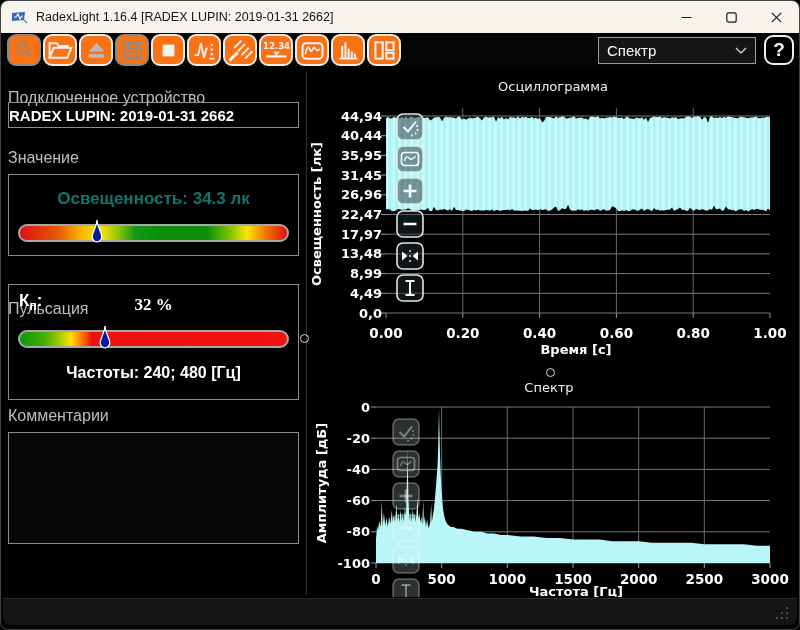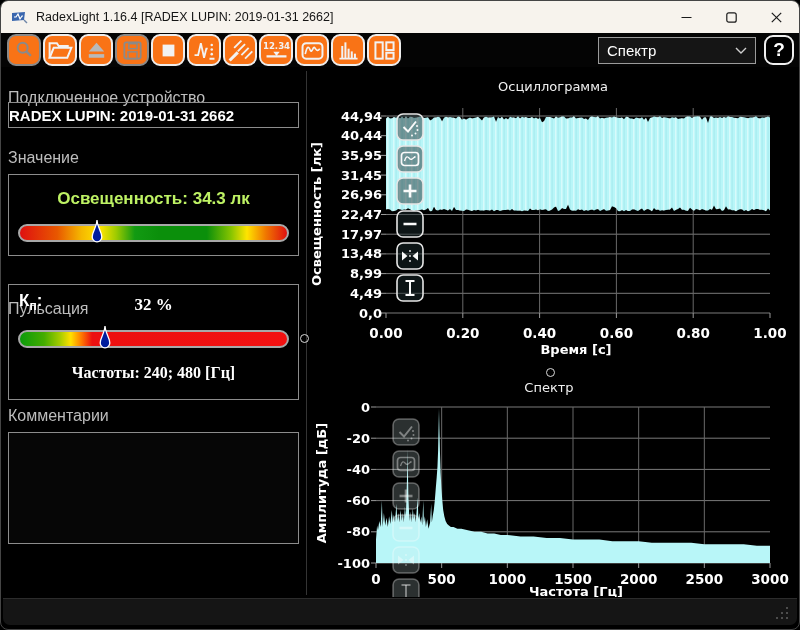--- a/index.html
+++ b/index.html
@@ -24,32 +24,32 @@
   .lang-select svg{margin-left:auto;}
   .help-btn{width:30px;height:30px;border:2px solid #efefef;border-radius:9px;background:#000;
     color:#fff;font-size:19px;font-weight:bold;display:flex;align-items:center;justify-content:center;
     box-sizing:border-box;margin-right:5px;}
   
   .sec-header{position:absolute;left:7px;color:#bdbdbd;font-size:16px;}
   .panel-box{position:absolute;left:7px;width:291px;border:1px solid #8c8c8c;box-sizing:border-box;}
   .device-box{top:101px;height:26px;display:flex;align-items:center;justify-content:flex-start;}
   .device-box span{color:#fff;font-weight:bold;font-size:15px;}
   .value-box{top:173px;height:82px;}
-  .reading{position:absolute;left:0;right:0;top:14px;text-align:center;color:#bef264;
+  .reading{position:absolute;left:0;right:0;top:14px;text-align:center;color:#0f766e;
     font-weight:bold;font-size:17px;}
   .scale-wrap{position:absolute;left:9px;right:9px;height:18px;}
   .scale-bar{width:100%;height:100%;border:2px solid #a8a8a8;border-radius:10px;box-sizing:border-box;}
   .drop-marker{position:absolute;top:-5px;width:12px;height:26px;transform:translateX(-50%);}
   .puls-box{top:283px;height:116px;}
   .kp{position:absolute;left:10px;top:6px;color:#fff;font-weight:bold;font-size:17px;}
   .kp sub{font-size:12px;}
   .kp-value{position:absolute;left:0;right:0;top:10px;text-align:center;color:#fff;
     font-weight:bold;font-size:17px;font-family:Liberation Serif, serif;}
   .freq{position:absolute;left:0;right:0;top:79px;text-align:center;color:#fff;
-    font-weight:bold;font-size:16px;font-family:Liberation Serif, serif;}
+    font-weight:bold;font-size:16px;}
   .comments-box{top:431px;height:112px;background:#060606;}
   .comments-box textarea{width:100%;height:100%;background:transparent;border:none;resize:none;
     color:#ddd;font-family:"Liberation Sans",sans-serif;box-sizing:border-box;outline:none;}
   
   .vsplit{position:absolute;left:305px;top:70px;width:1px;height:524px;background:#343434;}
   .split-handle{position:absolute;width:9px;height:9px;border:1.5px solid #d9d9d9;border-radius:50%;
     box-sizing:border-box;background:transparent;}
   
   .chart{position:absolute;left:306px;}
   #osc-wrap{top:74px;} #spec-wrap{top:370px;}

